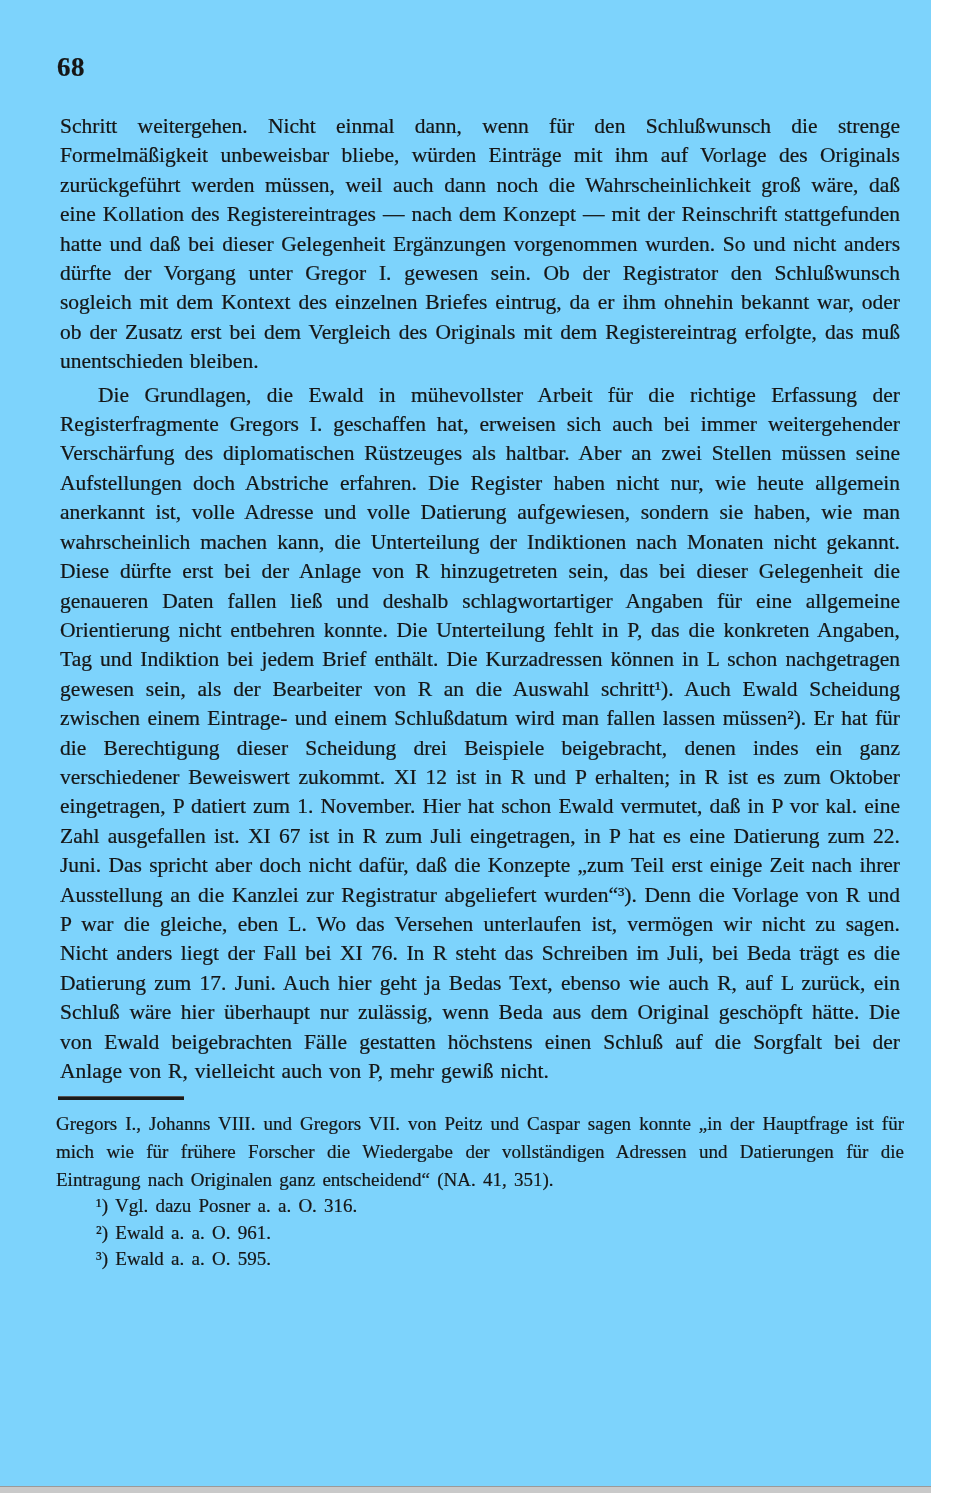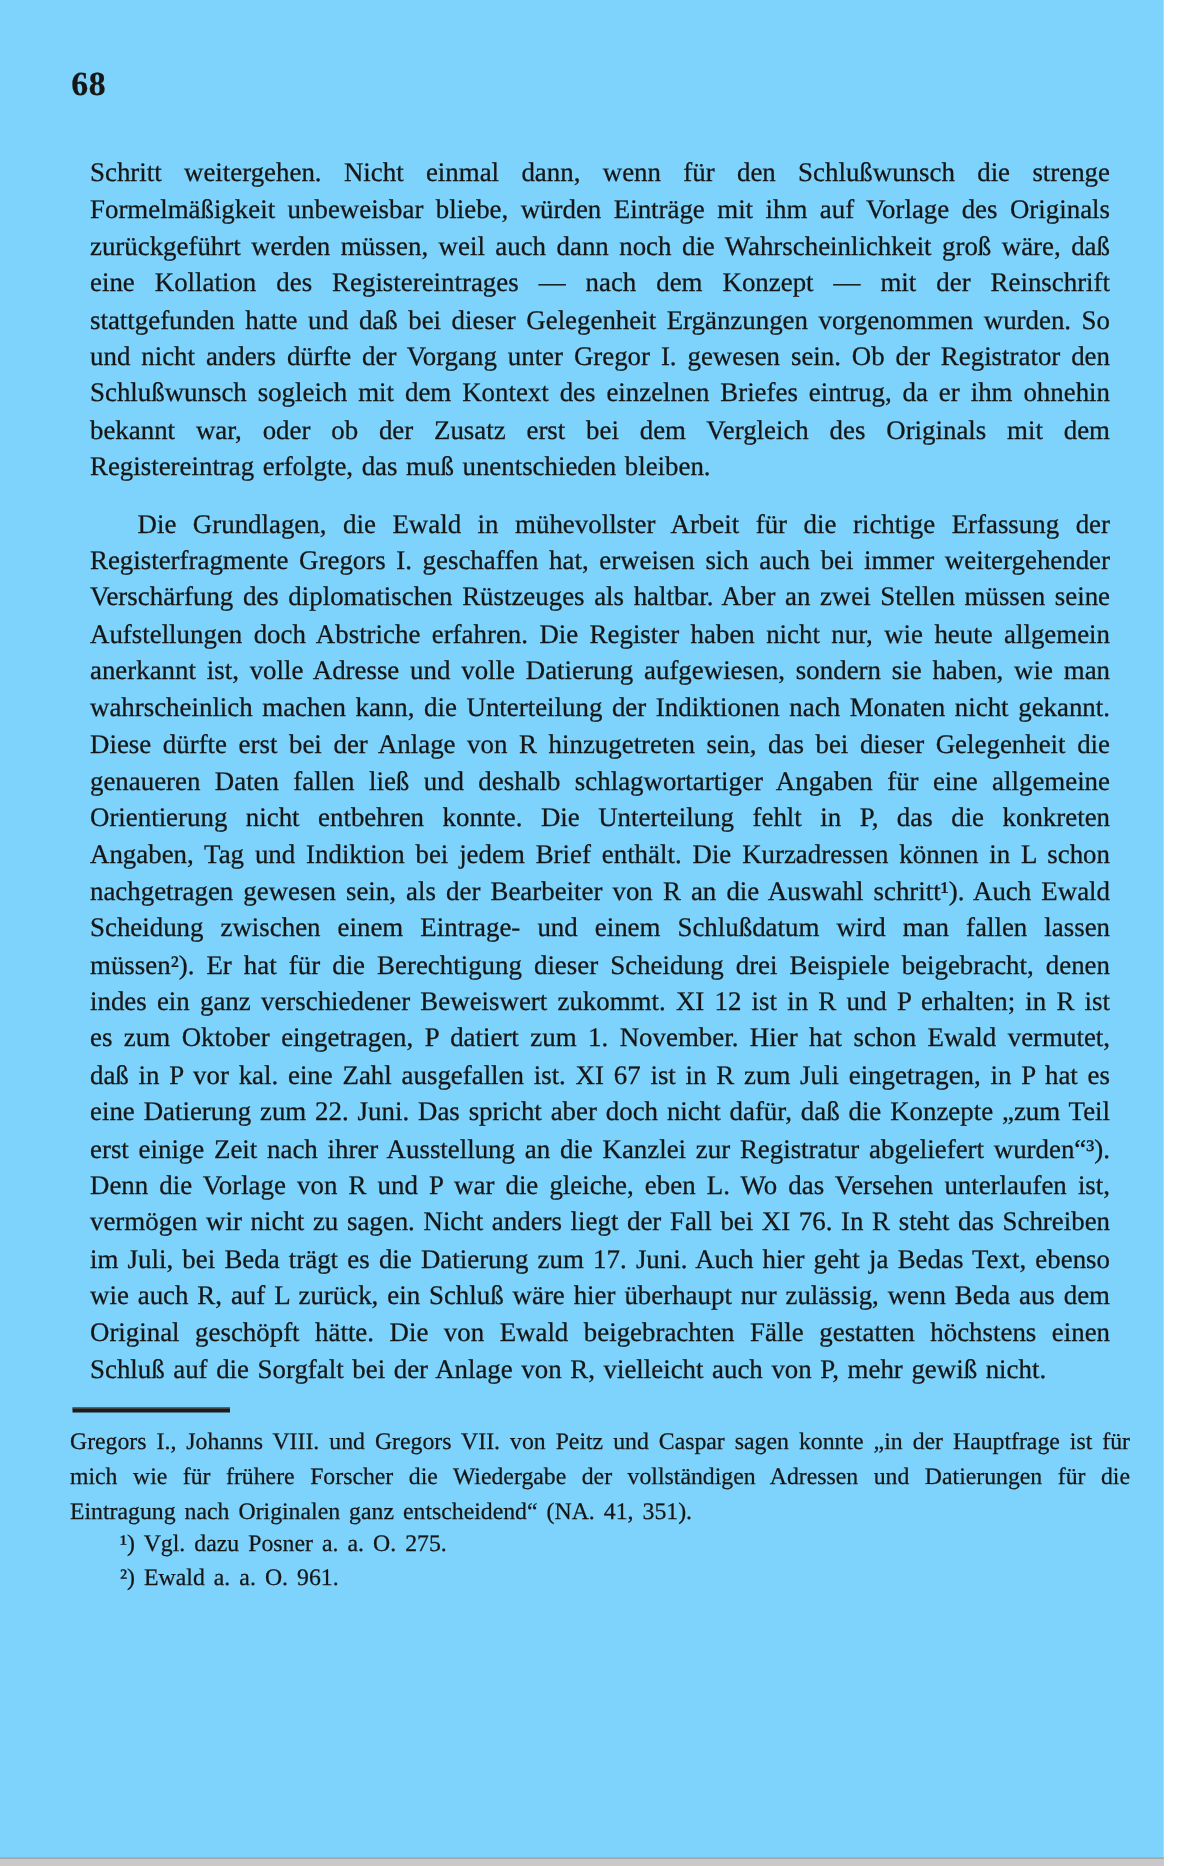--- a/index.html
+++ b/index.html
@@ -37,21 +37,21 @@
     width: 848px;
   }
   .text-block {
     text-align: justify;
     font-size: 21.5px;
     line-height: 29.4px;
     word-spacing: 1.5px;
     -webkit-text-stroke: 0.22px #161616;
   }
   .para {
-    margin: 16px;
+    margin: 4px;
   }
   .para.indent {
     text-indent: 38px;
   }
   .footnote-rule {
     margin-top: 10px;
     margin-left: 2px;
     width: 126px;
     height: 3px;
     background: #1b1b1b;
@@ -96,22 +96,23 @@
     <main class="text-block">
         <p class="para">Schritt weitergehen. Nicht einmal dann, wenn für den Schlußwunsch die strenge Formelmäßigkeit unbeweisbar bliebe, würden Einträge mit ihm auf Vorlage des Originals zurückgeführt werden müssen, weil auch dann noch die Wahrscheinlichkeit groß wäre, daß eine Kollation des Registereintrages — nach dem Konzept — mit der Reinschrift stattgefunden hatte und daß bei dieser Gelegenheit Ergänzungen vorgenommen wurden. So und nicht anders dürfte der Vorgang unter Gregor I. gewesen sein. Ob der Registrator den Schlußwunsch sogleich mit dem Kontext des einzelnen Briefes eintrug, da er ihm ohnehin bekannt war, oder ob der Zusatz erst bei dem Vergleich des Originals mit dem Registereintrag erfolgte, das muß unentschieden bleiben.</p>
         <p class="para indent">Die Grundlagen, die Ewald in mühevollster Arbeit für die richtige Erfassung der Registerfragmente Gregors I. geschaffen hat, erweisen sich auch bei immer weitergehender Verschärfung des diplomatischen Rüstzeuges als haltbar. Aber an zwei Stellen müssen seine Aufstellungen doch Abstriche erfahren. Die Register haben nicht nur, wie heute allgemein anerkannt ist, volle Adresse und volle Datierung aufgewiesen, sondern sie haben, wie man wahrscheinlich machen kann, die Unterteilung der Indiktionen nach Monaten nicht gekannt. Diese dürfte erst bei der Anlage von R hinzugetreten sein, das bei dieser Gelegenheit die genaueren Daten fallen ließ und deshalb schlagwortartiger Angaben für eine allgemeine Orientierung nicht entbehren konnte. Die Unterteilung fehlt in P, das die konkreten Angaben, Tag und Indiktion bei jedem Brief enthält. Die Kurzadressen können in L schon nachgetragen gewesen sein, als der Bearbeiter von R an die Auswahl schritt¹). Auch Ewald Scheidung zwischen einem Eintrage- und einem Schlußdatum wird man fallen lassen müssen²). Er hat für die Berechtigung dieser Scheidung drei Beispiele beigebracht, denen indes ein ganz verschiedener Beweiswert zukommt. XI 12 ist in R und P erhalten; in R ist es zum Oktober eingetragen, P datiert zum 1. November. Hier hat schon Ewald vermutet, daß in P vor kal. eine Zahl ausgefallen ist. XI 67 ist in R zum Juli eingetragen, in P hat es eine Datierung zum 22. Juni. Das spricht aber doch nicht dafür, daß die Konzepte „zum Teil erst einige Zeit nach ihrer Ausstellung an die Kanzlei zur Registratur abgeliefert wurden“³). Denn die Vorlage von R und P war die gleiche, eben L. Wo das Versehen unterlaufen ist, vermögen wir nicht zu sagen. Nicht anders liegt der Fall bei XI 76. In R steht das Schreiben im Juli, bei Beda trägt es die Datierung zum 17. Juni. Auch hier geht ja Bedas Text, ebenso wie auch R, auf L zurück, ein Schluß wäre hier überhaupt nur zulässig, wenn Beda aus dem Original geschöpft hätte. Die von Ewald beigebrachten Fälle gestatten höchstens einen Schluß auf die Sorgfalt bei der Anlage von R, vielleicht auch von P, mehr gewiß nicht.</p>
       </main>
 
     <div class="footnote-rule"></div>
 
     <section class="footnotes">
       <p class="fn-cont">Gregors I., Johanns VIII. und Gregors VII. von Peitz und Caspar sagen konnte „in der Hauptfrage ist für mich wie für frühere Forscher die Wiedergabe der vollständigen Adressen und Datierungen für die Eintragung nach Originalen ganz entscheidend“ (NA. 41, 351).</p>
       <div>
-          <p class="fn-item">¹) Vgl. dazu Posner a. a. O. 275.</p>
+          <p class="fn-item">¹) Vgl. dazu Posner a. a. O. 316.</p>
           <p class="fn-item">²) Ewald a. a. O. 961.</p>
+          <p class="fn-item">³) Ewald a. a. O. 595.</p>
         </div>
     </section>
 
   </div>
 
   <div class="page-edge"></div>
 
 </div>
 
 </body></html>

